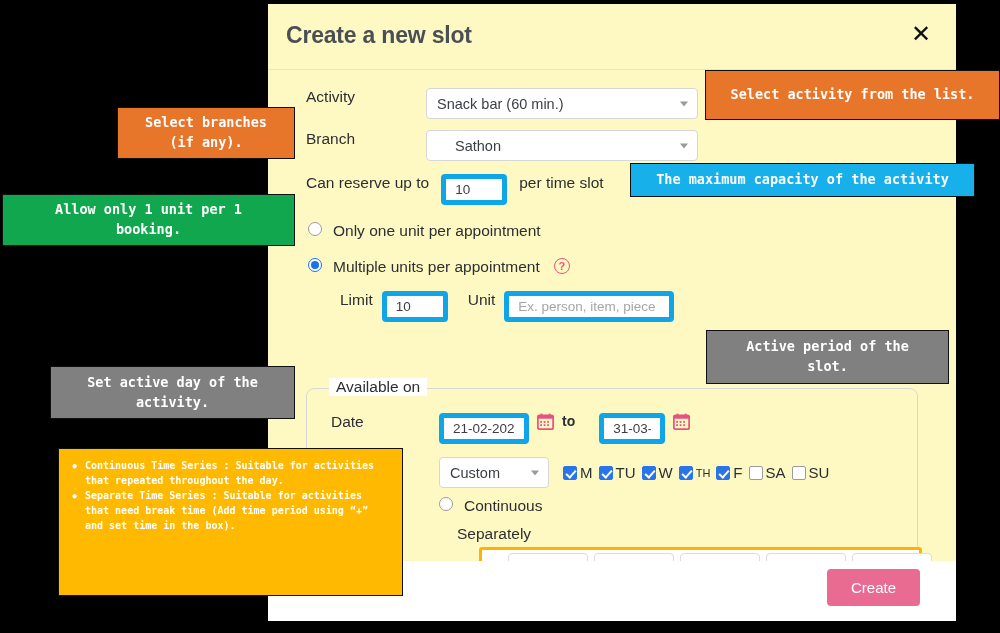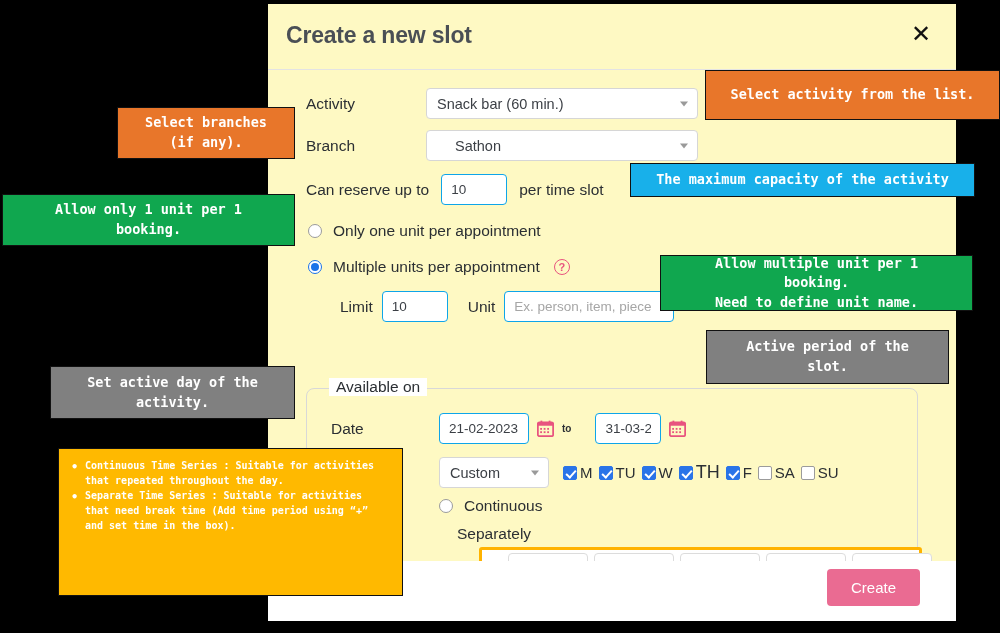--- a/index.html
+++ b/index.html
@@ -33,21 +33,21 @@
   .close-btn {
     position: absolute; right: 22px; top: 17px;
     width: 26px; height: 26px;
     color: #111; font-size: 24px; font-weight: bold;
     line-height: 26px; text-align: center; cursor: pointer;
     font-family: "DejaVu Sans", sans-serif;
   }
   .modal-body { position: relative; padding: 0; }
 
   
-  .row { position: absolute; display: flex; align-items: center; }
+  .row { position: absolute; display: flex; }
   .lbl { font-size: 15.5px; color: #2b2f33; }
 
   .select-box {
     position: relative;
     border: 1px solid #d6d6d6;
     border-radius: 4px;
     background: #fff;
     height: 31px;
     display: flex; align-items: center;
     padding: 0 10px;
@@ -57,21 +57,21 @@
   }
   .select-box .caret {
     position: absolute; right: 9px; top: 50%;
     transform: translateY(-50%);
     width: 0; height: 0;
     border-left: 4px solid transparent;
     border-right: 4px solid transparent;
     border-top: 5px solid #9a9a9a;
   }
   .txt-input {
-    border: 1px solid #0ea5e9;
+    border: 5px solid #0ea5e9;
     border-radius: 4px;
     background: #fff;
     height: 31px;
     padding: 0 9px;
     font-size: 13.5px;
     color: #3b3f45;
     font-family: "Liberation Sans", sans-serif;
     outline: none;
   }
   .txt-input::placeholder { color: #a6a6a6; }
@@ -267,21 +267,21 @@
               <rect x="3.3" y="0.6" width="1.7" height="3" fill="#e8537f"></rect>
               <rect x="11" y="0.6" width="1.7" height="3" fill="#e8537f"></rect>
               <rect x="3" y="7.5" width="1.7" height="1.7" fill="#e8537f"></rect>
               <rect x="6.3" y="7.5" width="1.7" height="1.7" fill="#e8537f"></rect>
               <rect x="9.6" y="7.5" width="1.7" height="1.7" fill="#e8537f"></rect>
               <rect x="3" y="10.6" width="1.7" height="1.7" fill="#e8537f"></rect>
               <rect x="6.3" y="10.6" width="1.7" height="1.7" fill="#e8537f"></rect>
               <rect x="9.6" y="10.6" width="1.7" height="1.7" fill="#e8537f"></rect>
             </svg>
           </span>
-          <span class="lbl" style="margin:0 8px; font-weight:bold; font-size:10px;">to</span>
+          <span class="lbl" style="margin:0 8px; font-weight:bold; font-size:14px;">to</span>
           <input class="txt-input" style="width: 66px; margin-left: 16px;" value="31-03-2023">
           <span class="cal-icon" style="margin-left:8px;">
             <svg viewBox="0 0 16 16" width="17" height="17">
               <rect x="0.8" y="2.3" width="14.4" height="12.9" rx="1.4" fill="none" stroke="#e8537f" stroke-width="1.7"></rect>
               <rect x="0.8" y="2.3" width="14.4" height="3.1" fill="#e8537f"></rect>
               <rect x="3.3" y="0.6" width="1.7" height="3" fill="#e8537f"></rect>
               <rect x="11" y="0.6" width="1.7" height="3" fill="#e8537f"></rect>
               <rect x="3" y="7.5" width="1.7" height="1.7" fill="#e8537f"></rect>
               <rect x="6.3" y="7.5" width="1.7" height="1.7" fill="#e8537f"></rect>
               <rect x="9.6" y="7.5" width="1.7" height="1.7" fill="#e8537f"></rect>
@@ -306,21 +306,21 @@
               <span style="display: flex; align-items: center; margin-right: 6px;">
                 <span class="cbox checked"></span>
                 <span class="lbl" style="margin-left: 3px; font-size: 15px;">TU</span>
               </span>
               <span style="display: flex; align-items: center; margin-right: 6px;">
                 <span class="cbox checked"></span>
                 <span class="lbl" style="margin-left: 3px; font-size: 15px;">W</span>
               </span>
               <span style="display: flex; align-items: center; margin-right: 6px;">
                 <span class="cbox checked"></span>
-                <span class="lbl" style="margin-left: 3px; font-size: 18px;">TH</span>
+                <span class="lbl" style="margin-left: 3px; font-size: 11px;">TH</span>
               </span>
               <span style="display: flex; align-items: center; margin-right: 6px;">
                 <span class="cbox checked"></span>
                 <span class="lbl" style="margin-left: 3px; font-size: 15px;">F</span>
               </span>
               <span style="display: flex; align-items: center; margin-right: 6px;">
                 <span class="cbox"></span>
                 <span class="lbl" style="margin-left: 3px; font-size: 15px;">SA</span>
               </span>
               <span style="display: flex; align-items: center; margin-right: 6px;">
@@ -364,22 +364,20 @@
   <div class="ann orange" style="left:117px; top:107px; width:178px; height:52px;">Select branches
 (if any).</div>
 
   <div class="ann orange" style="left:705px; top:70px; width:295px; height:50px;">Select activity from the list.</div>
 
   <div class="ann green" style="left:2px; top:194px; width:293px; height:52px;">Allow only 1 unit per 1
 booking.</div>
 
   <div class="ann blue" style="left:630px; top:163px; width:345px; height:34px;">The maximum capacity of the activity</div>
 
-  <div class="ann green" style="left:660px; top:255px; width:313px; height:56px;">Allow multiple unit per 1 booking.
-Need to define unit name.</div>
 
   <div class="ann grey" style="left:50px; top:366px; width:245px; height:53px;">Set active day of the
 activity.</div>
 
   <div class="ann grey" style="left:706px; top:330px; width:243px; height:54px;">Active period of the slot.</div>
 
   <div class="ann yellow" style="left:58px; top:448px; width:345px; height:148px;">
     <ul id="ts-list"><li>Continuous Time Series : Suitable for activities that repeated throughout the day.</li><li>Separate Time Series : Suitable for activities that need break time (Add time period using “+” and set time in the box).</li></ul>
   </div>
 

